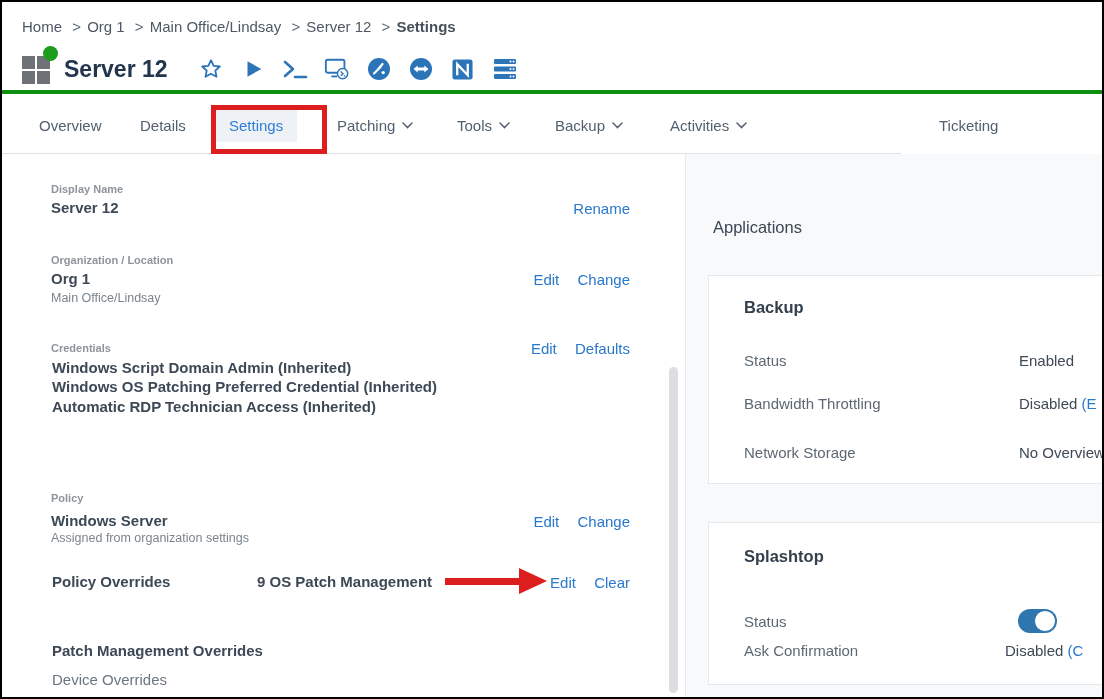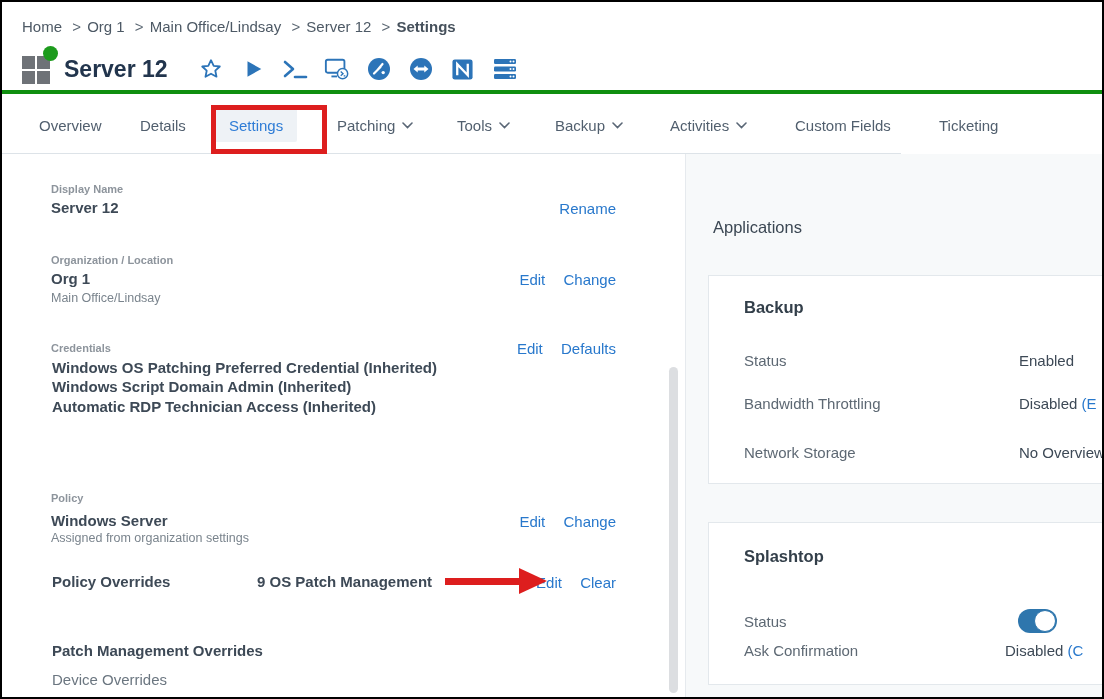--- a/index.html
+++ b/index.html
@@ -38,21 +38,21 @@
   .tab .chev { margin-left:7px; display:inline-flex; }
   .tab.active { color:#2e7cd6; background:#eef2f6; padding:0 14px; border-radius:2px; }
   .red-box { position:absolute; left:209px; top:11px; width:116px; height:49px; border:5px solid #dd1e1e; pointer-events:none; }
 
   
   .left-panel { position:absolute; left:0; top:152px; width:682px; height:545px; background:#fff; }
   .lbl { position:absolute; font-size:11px; color:#8d949c; white-space:nowrap;font-weight:bold; }
   .val { position:absolute; font-size:15px; font-weight:700; color:#3d4956; white-space:nowrap; }
   .val-med { position:absolute; font-size:15px; font-weight:400; color:#3d4956; white-space:nowrap; }
   .sub { position:absolute; font-size:12.5px; color:#7a848d; white-space:nowrap; }
-  .links { position:absolute; right:68px; font-size:15px; white-space:nowrap; text-align:right; }
+  .links { position:absolute; right:54px; font-size:15px; white-space:nowrap; text-align:right; }
   .links a { color:#2878cc; text-decoration:none; margin-left:14px; cursor:pointer; }
   .cred-list { position:absolute; left:50px; top:204px; font-size:15px; font-weight:700; color:#3d4956; line-height:19.3px; white-space:nowrap; }
 
   .arrow-annot { position:absolute; left:443px; top:414px; width:102px; height:27px; pointer-events:none; }
   .arrow-annot .shaft { position:absolute; left:0; top:10px; width:76px; height:7px; background:#dd1e1e; }
   .arrow-annot .head { position:absolute; left:74px; top:0; width:0; height:0; border-left:28px solid #dd1e1e; border-top:13.5px solid transparent; border-bottom:13.5px solid transparent; }
 
   .scroll-thumb { position:absolute; left:667px; top:365px; width:9px; height:326px; background:#dcdee1; border-radius:5px; cursor:pointer; }
 
   .right-panel { position:absolute; left:683px; top:152px; width:419px; height:545px; background:#f7f9fa; border-left:1px solid #e6eaee; }
@@ -192,23 +192,20 @@
         </span>
       </div>
     <div class="tab" style="left:668px">
         <span>Activities</span>
       <span class="chev">
           <svg width="11" height="7" viewBox="0 0 11 7">
             <polyline points="1,1 5.5,5.5 10,1" fill="none" stroke="#5a6776" stroke-width="1.6" stroke-linecap="round"></polyline>
           </svg>
         </span>
       </div>
-    <div class="tab" style="left:793px">
-        <span>Custom Fields</span>
-      </div>
     <div class="tab" style="left:937px">
         <span>Ticketing</span>
       </div>
     <div class="red-box"></div>
   </div>
 
   <div class="left-panel">
 
     <div class="lbl" style="left:49px; top:29px">Display Name</div>
     <div class="val" style="left:49px; top:45px">Server 12</div>
@@ -223,22 +220,22 @@
       <a>Change</a>
     </div>
     <div class="sub" style="left:49px; top:137px">Main Office/Lindsay</div>
 
     <div class="lbl" style="left:49px; top:188px">Credentials</div>
     <div class="links" style="top:186px">
       <a>Edit</a>
       <a>Defaults</a>
     </div>
     <div class="cred-list">
+      <div>Windows Script Domain Admin  (Inherited)</div>
       <div>Windows OS Patching Preferred Credential  (Inherited)</div>
-      <div>Windows Script Domain Admin  (Inherited)</div>
       <div>Automatic RDP Technician Access  (Inherited)</div>
     </div>
 
     <div class="lbl" style="left:49px; top:338px">Policy</div>
     <div class="val" style="left:49px; top:358px">Windows Server</div>
     <div class="links" style="top:359px">
       <a>Edit</a>
       <a>Change</a>
     </div>
     <div class="sub" style="left:49px; top:377px">Assigned from organization settings</div>

